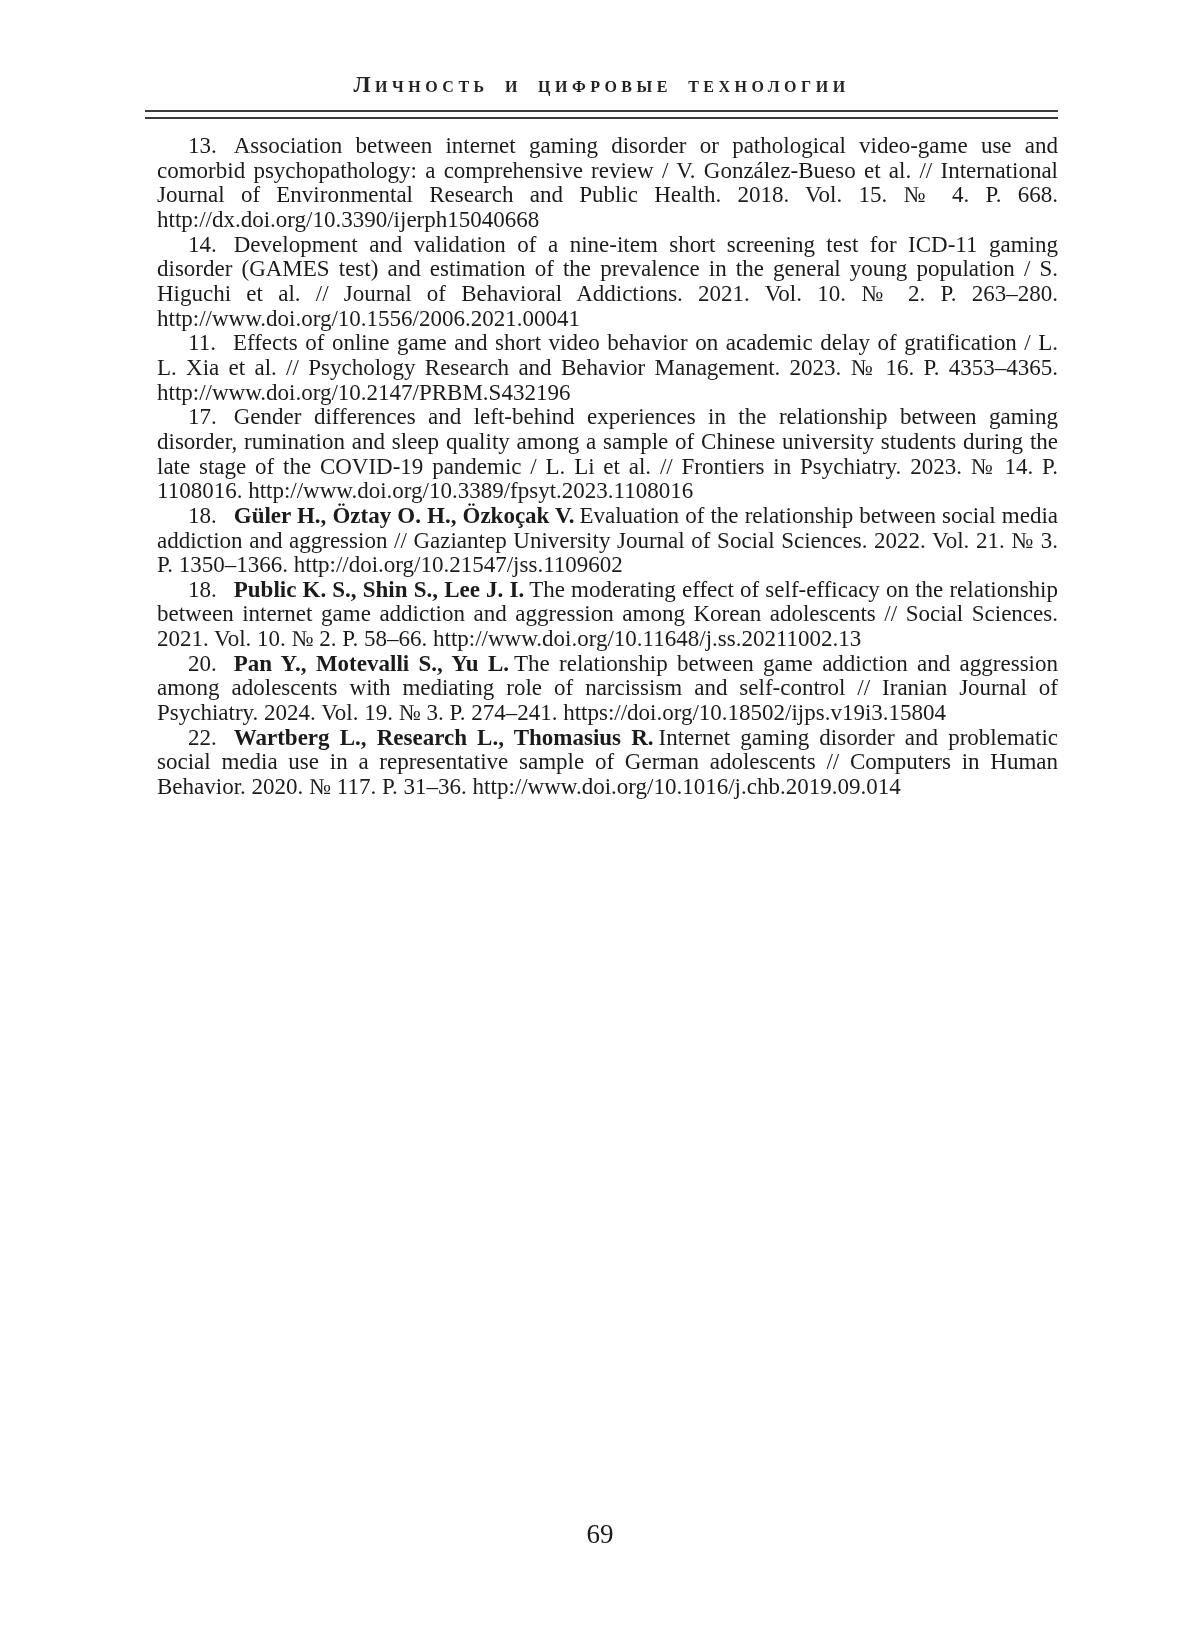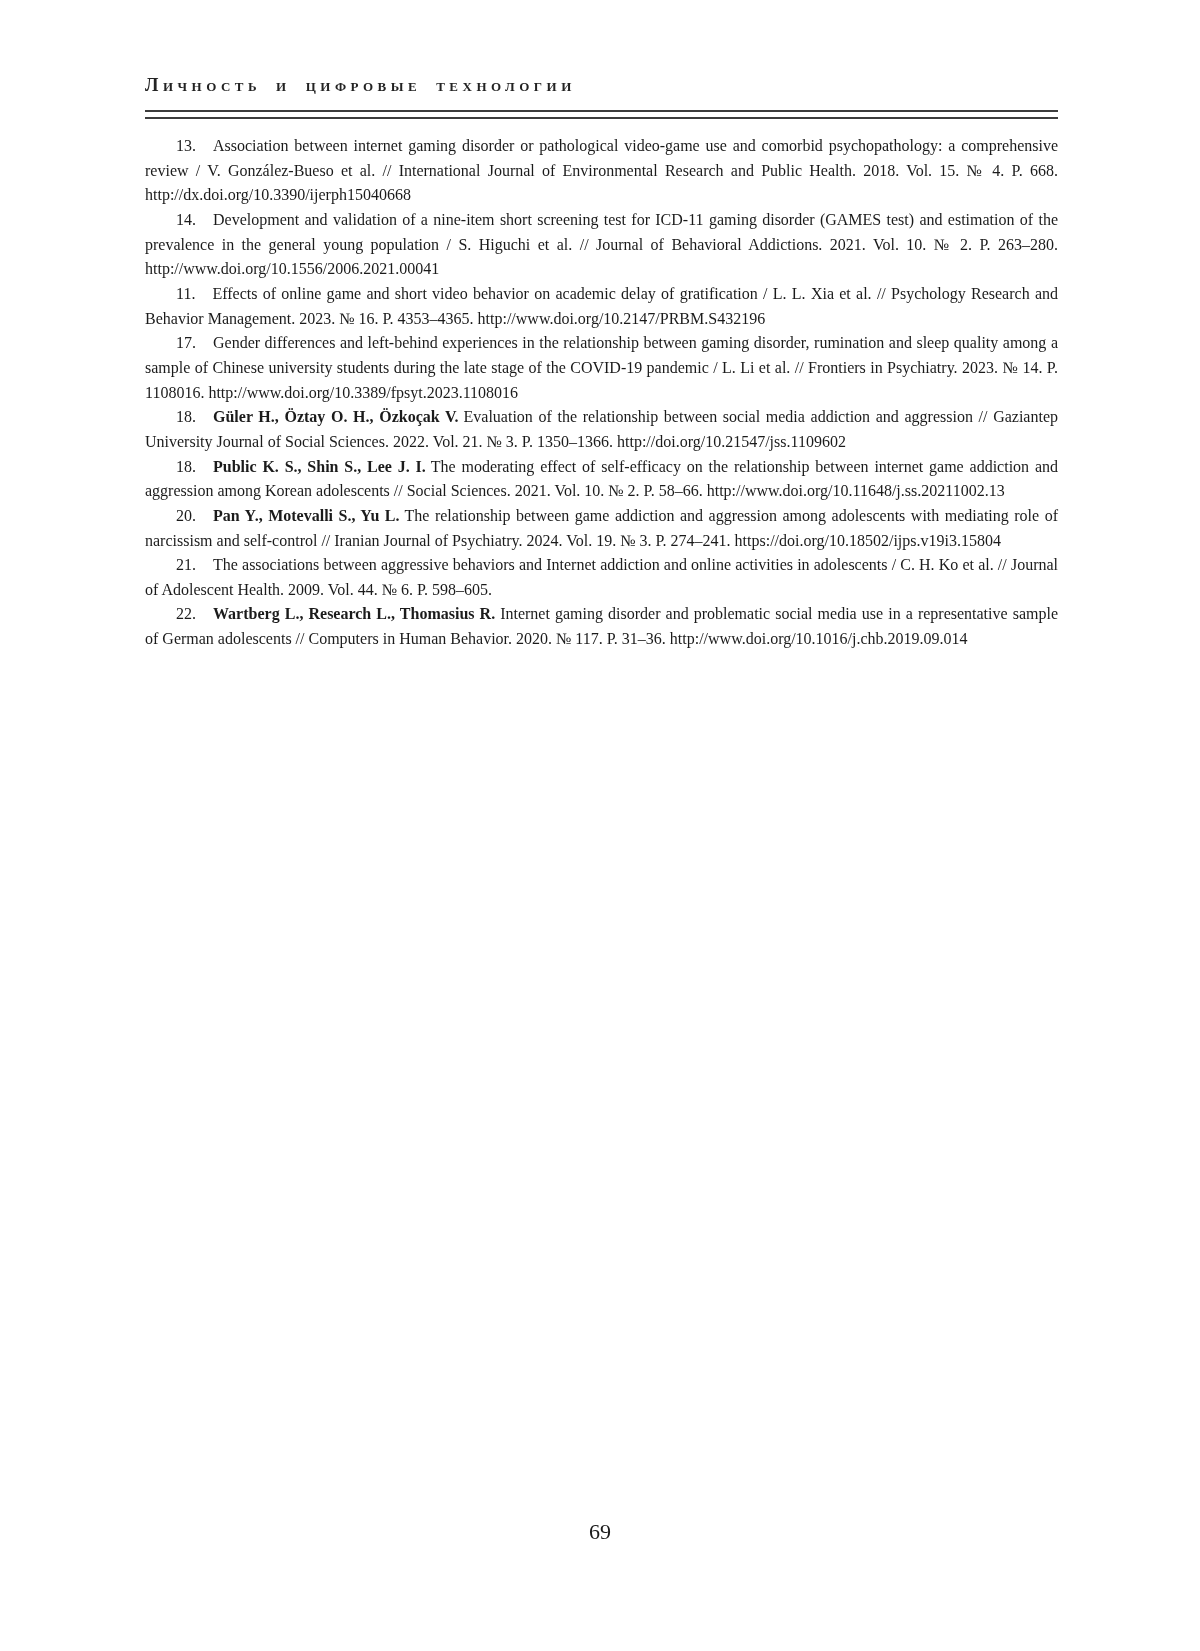--- a/index.html
+++ b/index.html
@@ -17,58 +17,59 @@
     background: #ffffff;
     overflow: hidden;
   }
   .content {
     position: absolute;
     left: 145px;
     top: 74px;
     width: 913px;
   }
   .journal-title {
-    text-align: left;
+    text-align: center;
     font-variant: small-caps;
     font-weight: 700;
-    font-size: 18px;
+    font-size: 23px;
     letter-spacing: 4.5px;
     word-spacing: 6px;
     color: #232323;
     line-height: 22px;
   }
   .double-rule {
     margin-top: 14px;
     height: 9px;
     border-top: 2px solid #3c3c3c;
     border-bottom: 2px solid #3c3c3c;
   }
   .refs {
     margin-top: 15px;
-    font-size: 16px;
+    font-size: 23px;
     line-height: 24.65px;
     text-align: justify;
+    margin-left: 12px;
   }
   .refs p {
     margin: 0;
     text-indent: 31px;
     overflow-wrap: break-word;
     hyphens: auto;
     -webkit-hyphens: auto;
   }
   .ref-num { margin-right: 17px; }
   .authors { font-weight: 700; }
   .authors:not(:empty) { margin-right: 5px; }
   .page-number {
     position: absolute;
     top: 1519px;
     left: 0;
     width: 100%;
     text-align: center;
-    font-size: 22px;
+    font-size: 27px;
     color: #1b1b1b;
   }
 </style>
 </head>
 <body>
 
 <div class="page">
   <div class="content">
 
     <header>
@@ -100,23 +101,20 @@
       </p>
 
       <p>
         <span class="ref-num">18.</span><span class="authors">Public K. S., Shin S., Lee J. I.</span><span>The moderating effect of self-efficacy on the relationship between internet game addiction and aggression among Korean adolescents // Social Sciences. 2021. Vol. 10. № 2. P. 58–66. http://www.doi.org/10.11648/j.ss.20211002.13</span>
       </p>
 
       <p>
         <span class="ref-num">20.</span><span class="authors">Pan Y., Motevalli S., Yu L.</span><span>The relationship between game addiction and aggression among adolescents with mediating role of narcissism and self-control // Iranian Journal of Psychiatry. 2024. Vol. 19. № 3. P. 274–241. https://doi.org/10.18502/ijps.v19i3.15804</span>
       </p>
 
-      <p>
-        <span class="ref-num">21.</span><span class="authors"></span><span>The associations between aggressive behaviors and Internet addiction and online activities in adolescents / C. H. Ko et al. // Journal of Adolescent Health. 2009. Vol. 44. № 6. P. 598–605.</span>
-      </p>
 
       <p>
         <span class="ref-num">22.</span><span class="authors">Wartberg L., Research L., Thomasius R.</span><span>Internet gaming disorder and problematic social media use in a representative sample of German adolescents // Computers in Human Behavior. 2020. № 117. P. 31–36. http://www.doi.org/10.1016/j.chb.2019.09.014</span>
       </p>
 
     </main>
   </div>
 
   <footer class="page-number">69</footer>
 </div>

